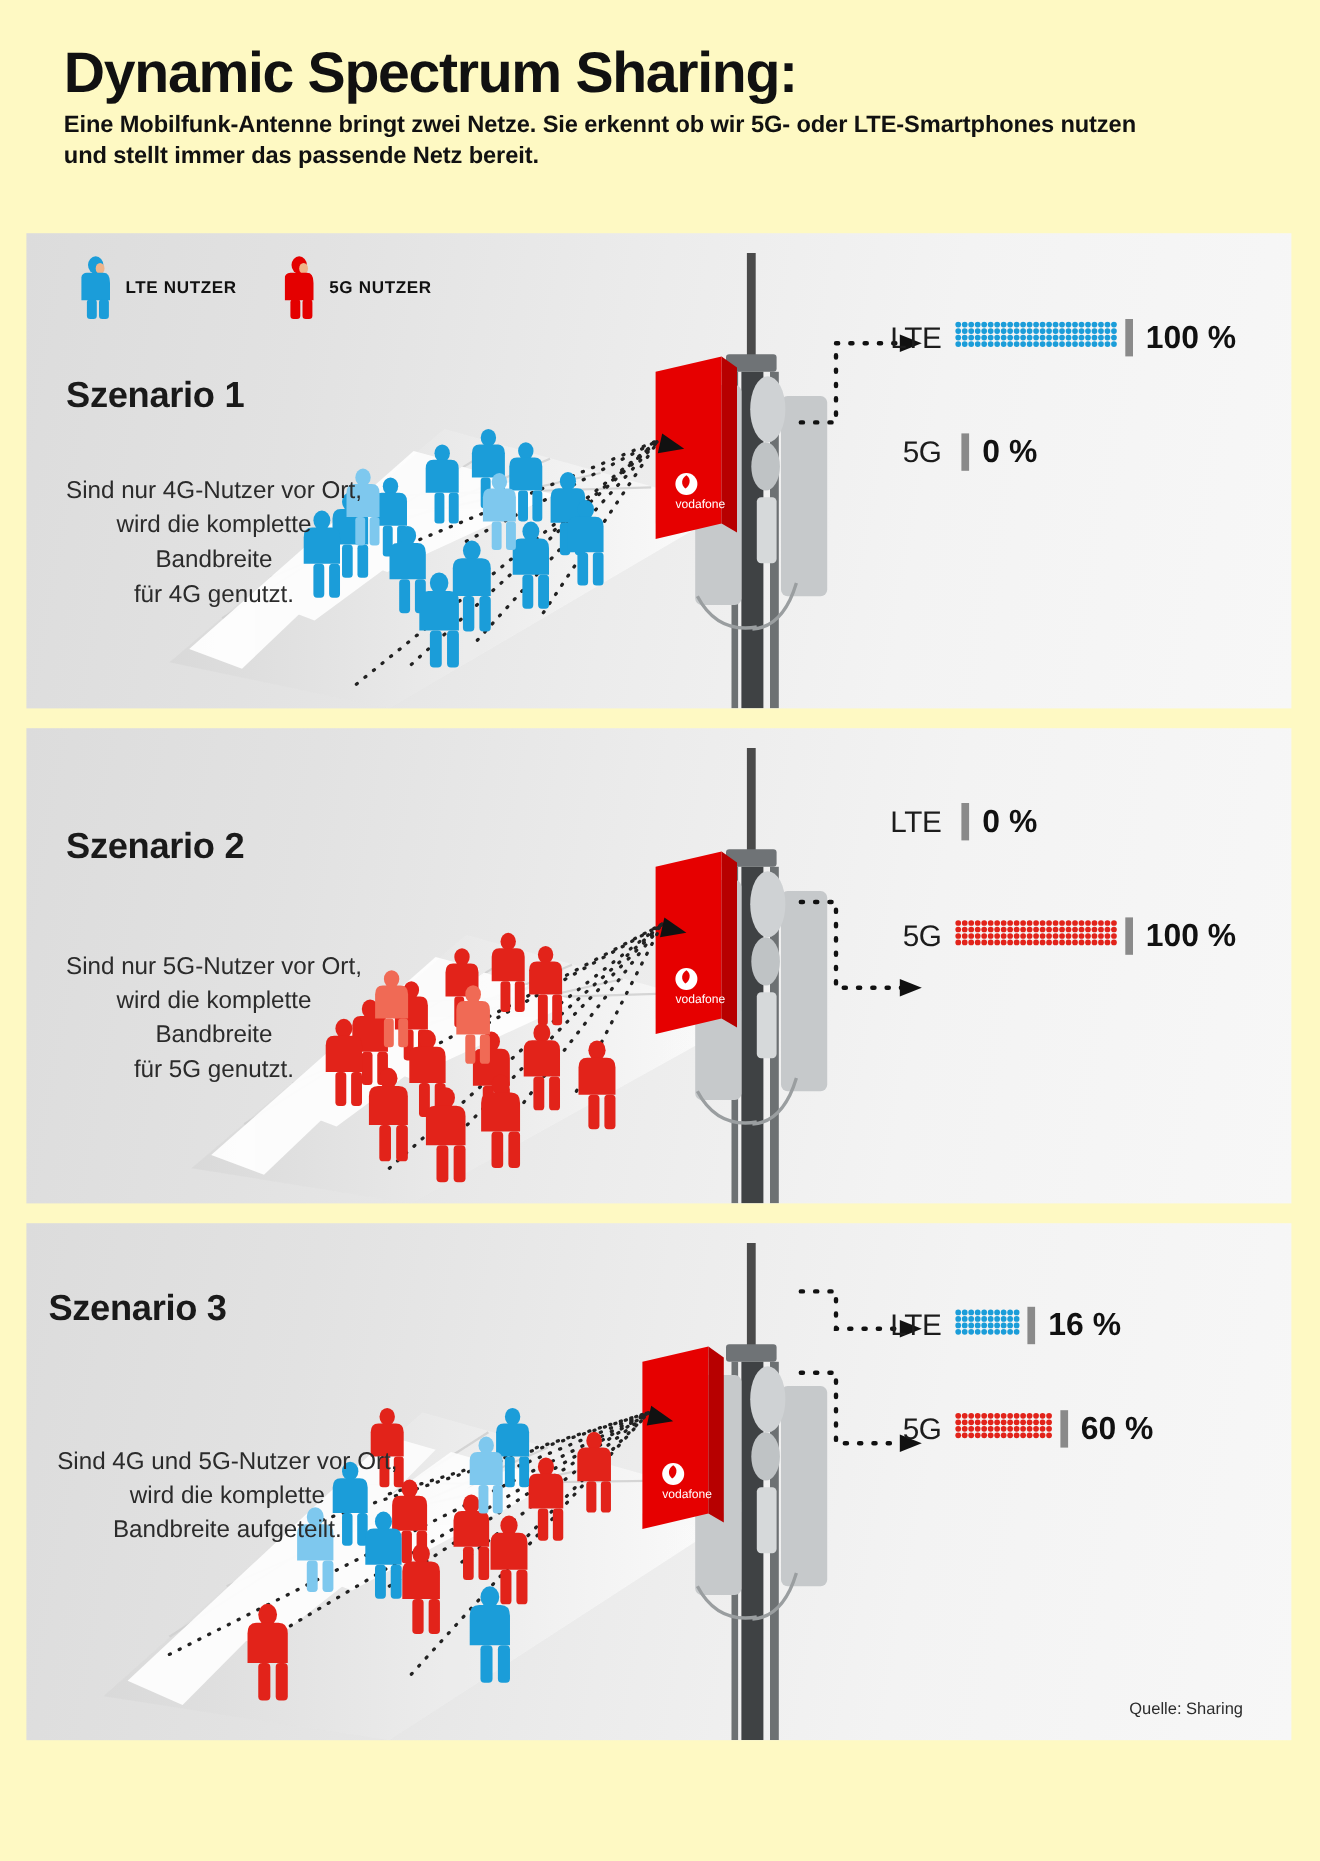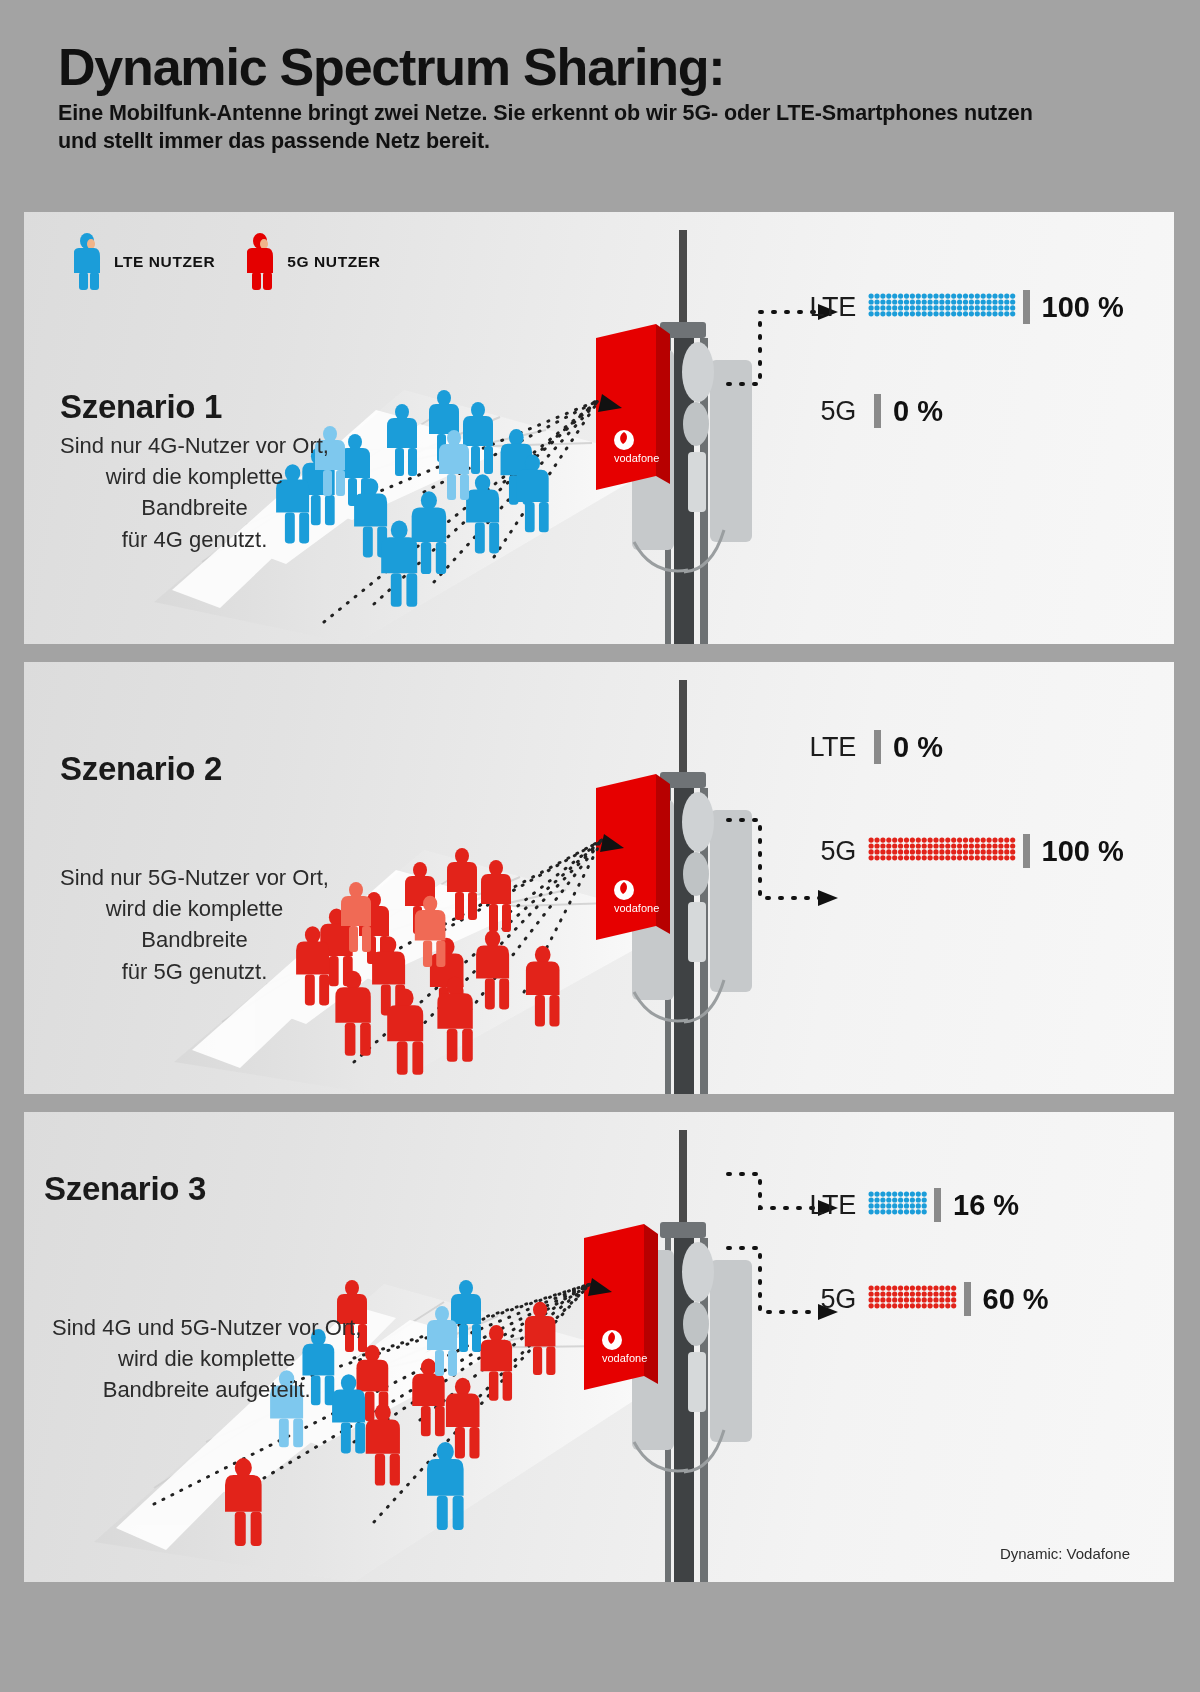--- a/index.html
+++ b/index.html
@@ -2,21 +2,21 @@
 <html><head>
 <meta charset="utf-8">
 <style>
   * { box-sizing: border-box; margin: 0; padding: 0; }
   html, body {
     width: 1200px; height: 1692px;
     background: #ffffff;
     font-family: "Liberation Sans", sans-serif;
     overflow: hidden;
   }
-  .page { position: relative; width: 1200px; height: 1692px; background: #a3a3a3; }
+  .page { position: relative; width: 1200px; height: 1692px; background: #fef9c3; }
 
   
   .header { position: absolute; left: 58px; top: 40px; width: 1090px; }
   .title {
     font-size: 52px; font-weight: bold; letter-spacing: -1.2px;
     color: #111; line-height: 1.05; font-family: "Liberation Sans", sans-serif;
   }
   .subtitle {
     margin-top: 4px; font-size: 21.5px; font-weight: bold; color: #111;
     line-height: 1.33; letter-spacing: -0.1px; max-width: 1000px;
@@ -26,35 +26,35 @@
   .panel {
     position: absolute; left: 24px; width: 1150px;
     background: linear-gradient(100deg, #dcdcdc 0%, #e2e2e2 22%, #ececec 48%, #f3f3f3 70%, #f7f7f7 100%);
     overflow: hidden;
   }
   #panel1 { top: 212px; height: 432px; }
   #panel2 { top: 662px; height: 432px; }
   #panel3 { top: 1112px; height: 470px; }
 
   
-  .legend { position: absolute; left: 50px; top: 20px; display: flex; align-items: center; gap: 32px; }
+  .legend { position: absolute; left: 50px; top: 20px; display: flex; align-items: center; gap: 44px; }
   .legend-entry { display: flex; align-items: center; gap: 12px; }
   .legend-label { font-size: 15.5px; font-weight: bold; letter-spacing: 0.6px; color: #111; }
 
   
   .scenario-title {
     position: absolute; font-size: 33px; font-weight: bold; color: #1a1a1a;
     letter-spacing: -0.3px;
   }
   .scenario-desc {
     position: absolute; font-size: 22px; color: #2b2b2b; line-height: 1.42;
     white-space: pre-line;
     text-align: center;
   }
-  #panel1 .scenario-title { left: 36px; top: 128px; margin-top: 48px; }
+  #panel1 .scenario-title { left: 36px; top: 128px; }
   #panel1 .scenario-desc  { left: 36px; top: 218px; }
   #panel2 .scenario-title { left: 36px; top: 88px; }
   #panel2 .scenario-desc  { left: 36px; top: 200px; }
   #panel3 .scenario-title { left: 20px; top: 58px; }
   #panel3 .scenario-desc  { left: 28px; top: 200px; }
 
   
   .readout { position: absolute; display: flex; align-items: center; }
   .readout .net-label {
     font-size: 27px; color: #1c1c1c; letter-spacing: -0.3px;
@@ -949,16 +949,16 @@
             <circle cx="62.1" cy="20.800000000000004" r="2.6" fill="#e2231a"></circle>
             <circle cx="68" cy="20.800000000000004" r="2.6" fill="#e2231a"></circle>
             <circle cx="73.9" cy="20.800000000000004" r="2.6" fill="#e2231a"></circle>
             <circle cx="79.8" cy="20.800000000000004" r="2.6" fill="#e2231a"></circle>
             <circle cx="85.7" cy="20.800000000000004" r="2.6" fill="#e2231a"></circle>
           </svg></span>
       <span class="divider-bar"></span>
       <span class="pct">60 %</span>
     </div>
 
-    <div class="source">Dynamic: Vodafone</div>
+    <div class="source">Quelle: Sharing</div>
   </div>
 
 </div>
 
 </body></html>

